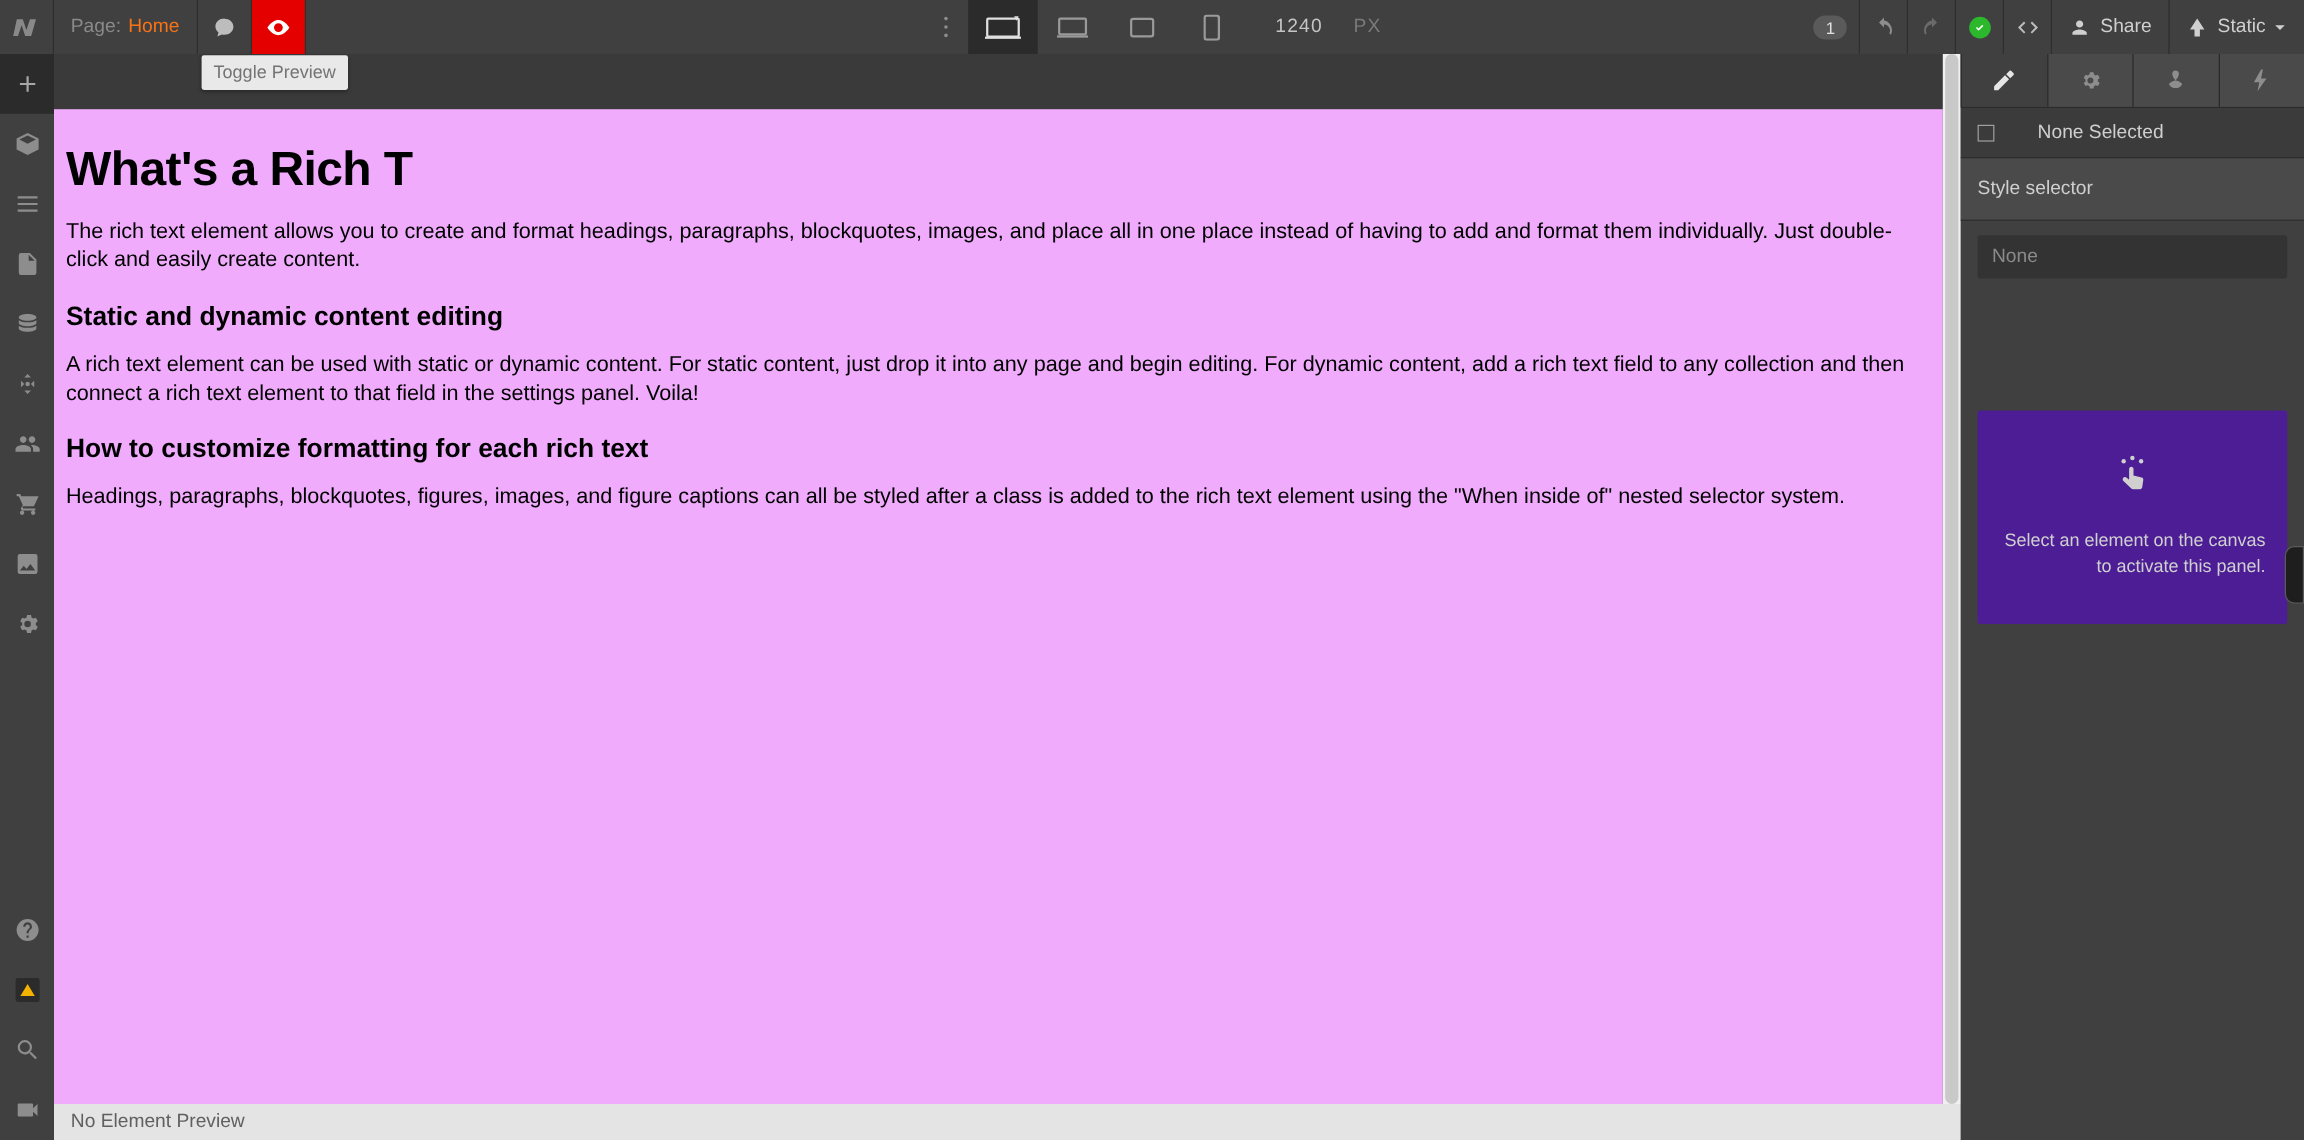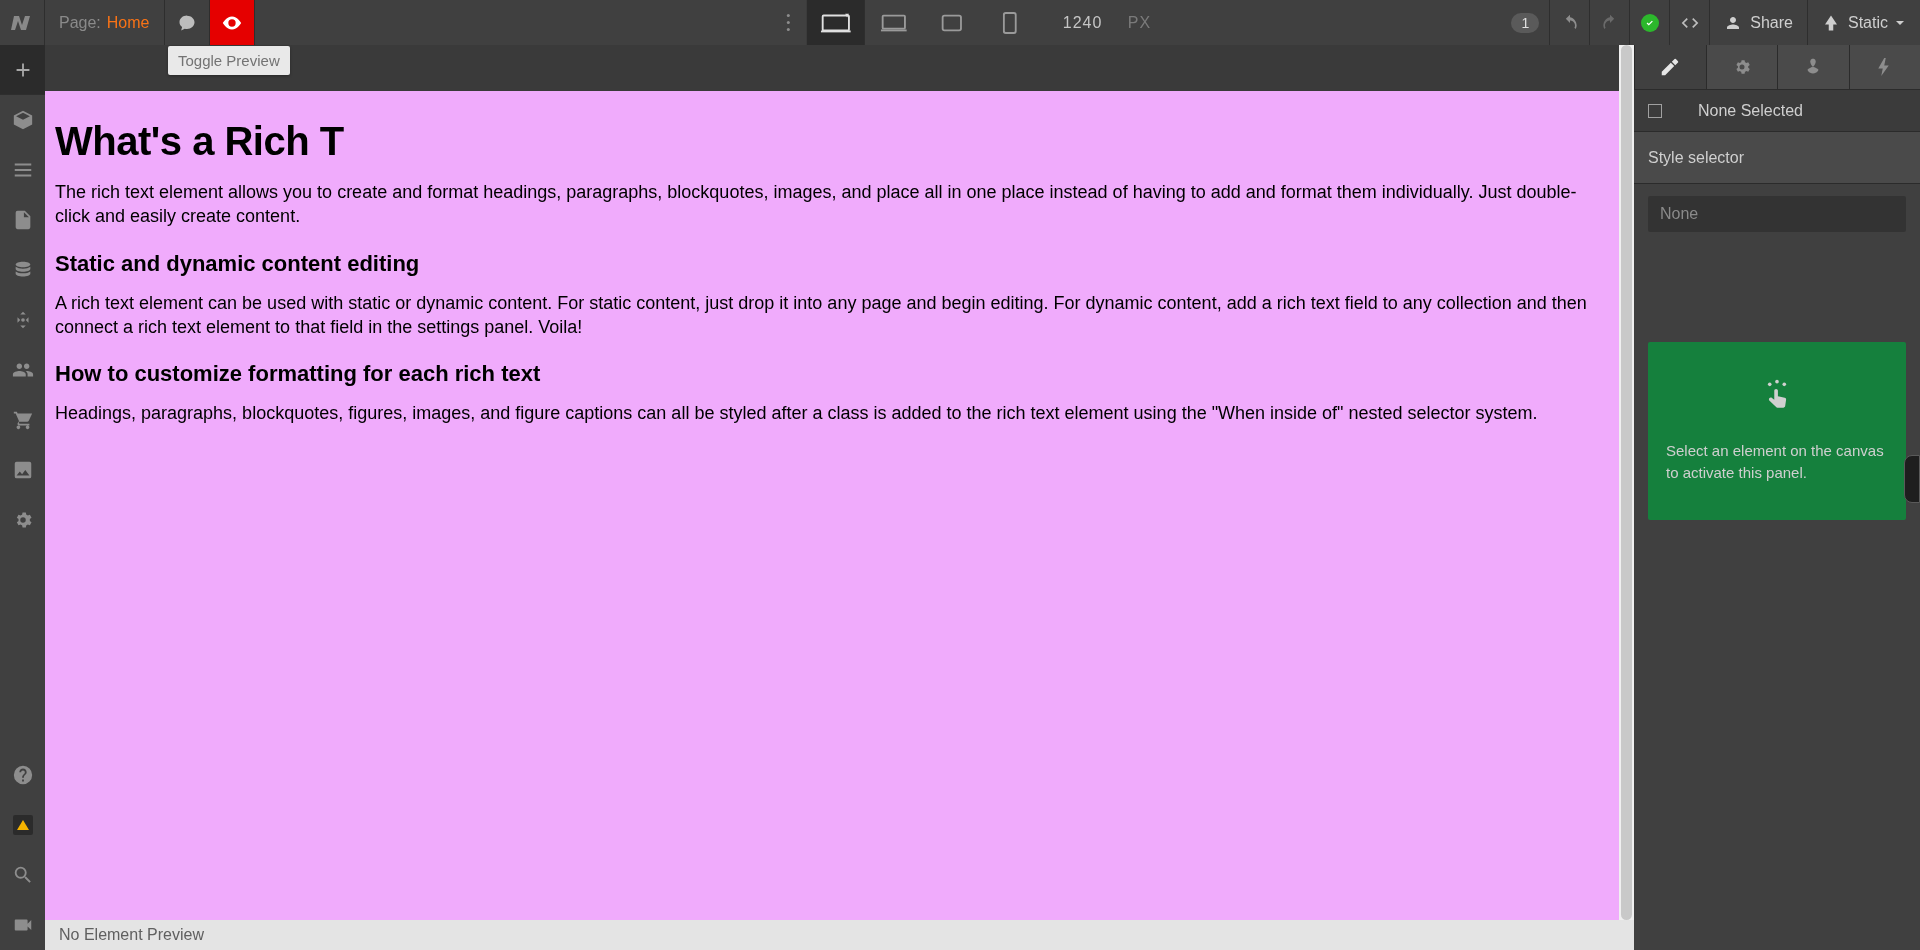--- a/index.html
+++ b/index.html
@@ -53,21 +53,21 @@
 
 
 .rightpanel { position:absolute; right:0; top:45px; bottom:0; width:286px; background:#404040; display:flex; flex-direction:column; }
 .rp-tabs { height:45px; display:flex; background:#404040; border-bottom:1px solid #2b2b2b;}
 .rp-tabs .rtab { flex:1; display:flex; align-items:center; justify-content:center; color:#8d8d8d; background:#4a4a4a; border-left:1px solid #2b2b2b;}
 .rp-tabs .rtab.active { background:#404040; color:#e6e6e6; }
 .rp-row { height:42px; display:flex; align-items:center; padding:0 14px; color:#cfcfcf; font-size:16px; border-bottom:1px solid #2b2b2b; background:#3b3b3b;gap:24px;}
 .rp-row .chk { width:14px; height:14px; border:1px solid #a0a0a0; margin-right:12px;}
 .rp-section { padding:0 14px; height:52px; display:flex; align-items:center; color:#cfcfcf; font-size:16px; background:#4a4a4a; border-bottom:1px solid #2b2b2b;}
 .rp-input { margin:12px 14px 0 14px; height:36px; background:#333333; border-radius:2px; display:flex; align-items:center; padding:0 12px; color:#8a8a8a; font-size:16px;}
-.rp-empty { margin:110px 14px 0 14px; background:#15803d; border-radius:2px; padding:36px 18px; text-align:left; color:#cfcfcf; font-size:15px; line-height:1.45;}
+.rp-empty { margin:110px 14px 0 14px; background:#4c1d95; border-radius:2px; padding:36px 18px; text-align:right; color:#cfcfcf; font-size:15px; line-height:1.45;}
 .rp-empty .click-icon { display:flex; justify-content:center; margin-bottom:22px; color:#d0d0d0;}
 .drag-handle { position:absolute; right:0; top:455px; width:16px; height:48px; background:#1e1e1e; border-radius:8px 0 0 8px; border:1px solid #5a5a5a;}
 
 svg { display:block; }
 </style>
 </head>
 <body>
 
 <div class="topbar">
   <div class="logo">

